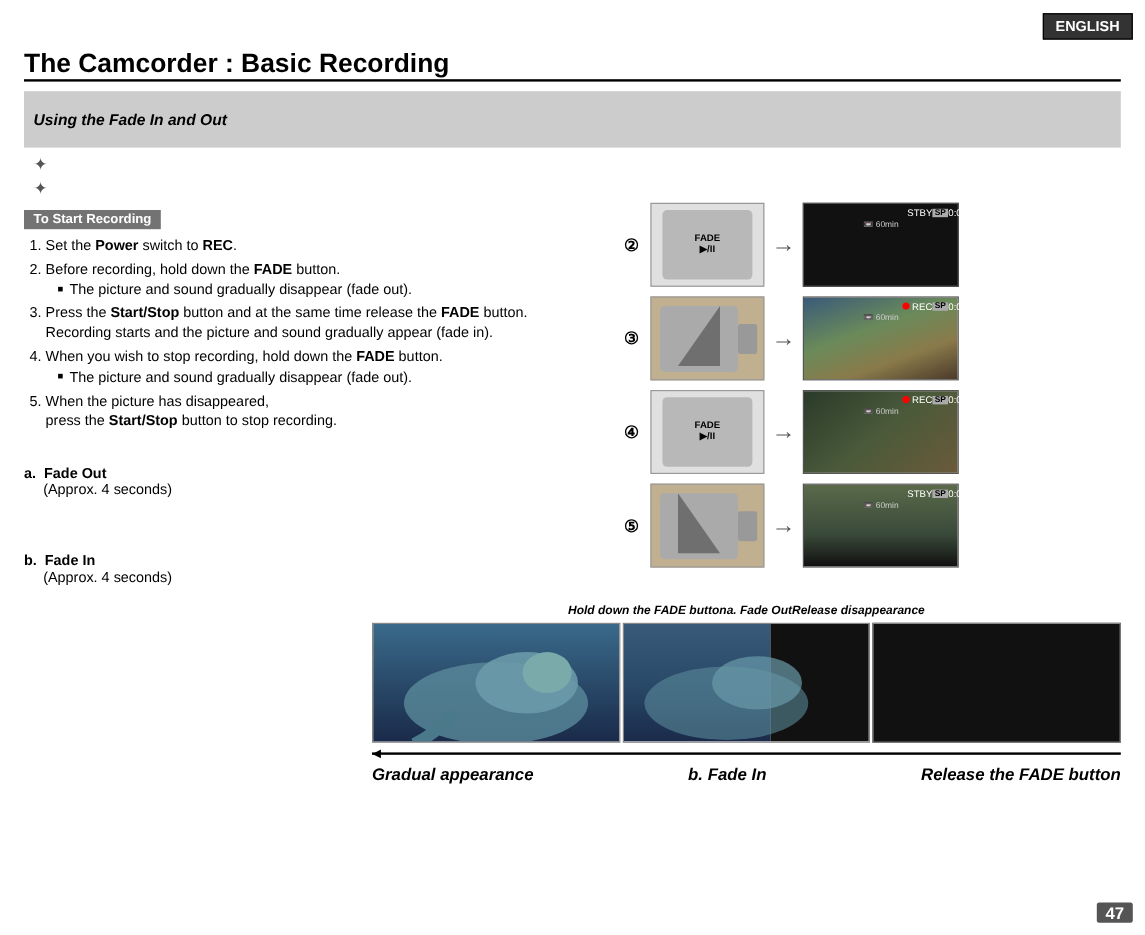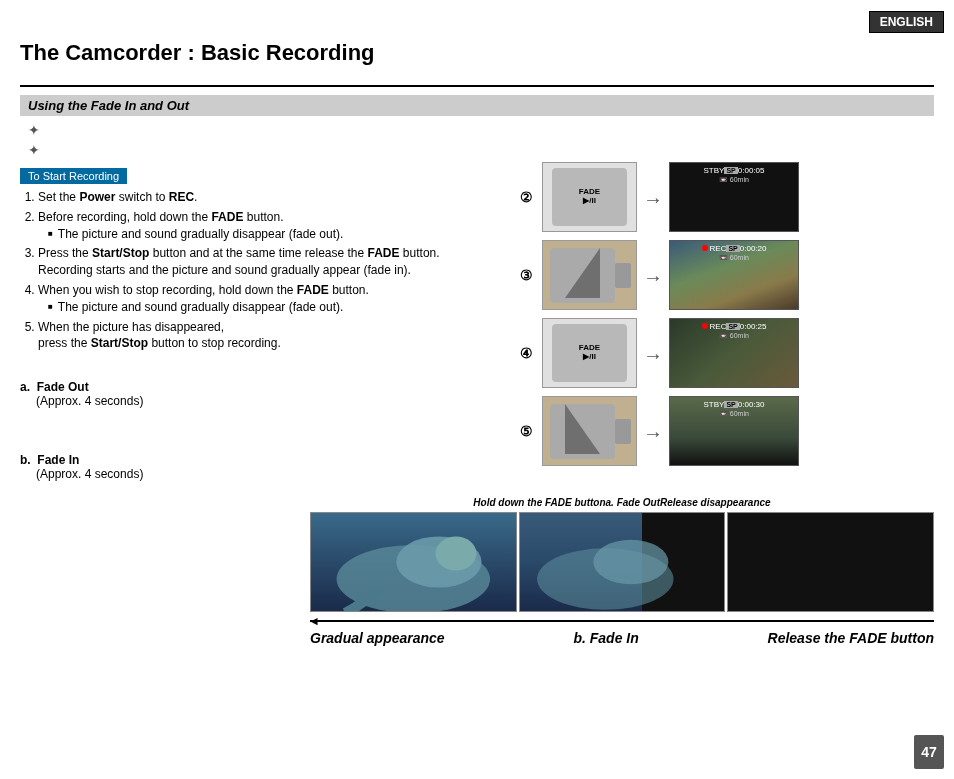--- a/index.html
+++ b/index.html
@@ -25,32 +25,32 @@
       font-size: 12px;
       padding: 3px 10px;
       border: 1px solid #000;
     }
 
     
     .page-title {
       font-size: 22px;
       font-weight: bold;
       border-bottom: 2px solid #000;
-      padding-bottom: 19px;
+      padding-bottom: 0;
       margin-top: 30px;
       margin-bottom: 8px;
     }
 
     
     .section-header {
       background: #ccc;
       font-style: italic;
       font-weight: bold;
       font-size: 13px;
-      padding: 3px 8px;
+      padding: 16px 8px;
       margin-bottom: 6px;
     }
 
     
     .bullet-item {
       display: flex;
       align-items: flex-start;
       margin-bottom: 4px;
       padding-left: 8px;
     }
@@ -71,23 +71,23 @@
     }
     .right-col {
       flex: 1;
       display: flex;
       flex-direction: column;
       gap: 8px;
     }
 
     
     .sub-header {
-      background: #0369a1;
+      background: #737373;
       color: #fff;
-      font-weight: normal;
+      font-weight: bold;
       font-size: 11px;
       padding: 2px 8px;
       display: inline-block;
       margin-bottom: 5px;
       margin-top: 6px;
     }
 
     
     .numbered-list {
       padding-left: 18px;
@@ -167,23 +167,24 @@
       flex-shrink: 0;
       display: flex;
       flex-direction: column;
       justify-content: flex-start;
       padding: 3px 5px;
     }
     .screen-stby {
       color: #fff;
       font-size: 8px;
       display: flex;
-      justify-content: center;
+      justify-content: flex-end;
       align-items: center;
       width: 100%;
+      margin-left: 24px;
     }
     .screen-rec-dot {
       display: inline-block;
       width: 6px;
       height: 6px;
       border-radius: 50%;
       background: red;
       margin-right: 2px;
     }
     .screen-sp {
@@ -217,21 +218,21 @@
     
     .page-num {
       position: absolute;
       bottom: 10px;
       right: 10px;
       background: #555;
       color: #fff;
       font-weight: bold;
       font-size: 14px;
       width: 30px;
-      height: 34px;
+      height: 17px;
       display: flex;
       align-items: center;
       justify-content: center;
       border-radius: 2px;
     }
 
     b { font-weight: bold; }
   </style>
 </head>
 <body>

